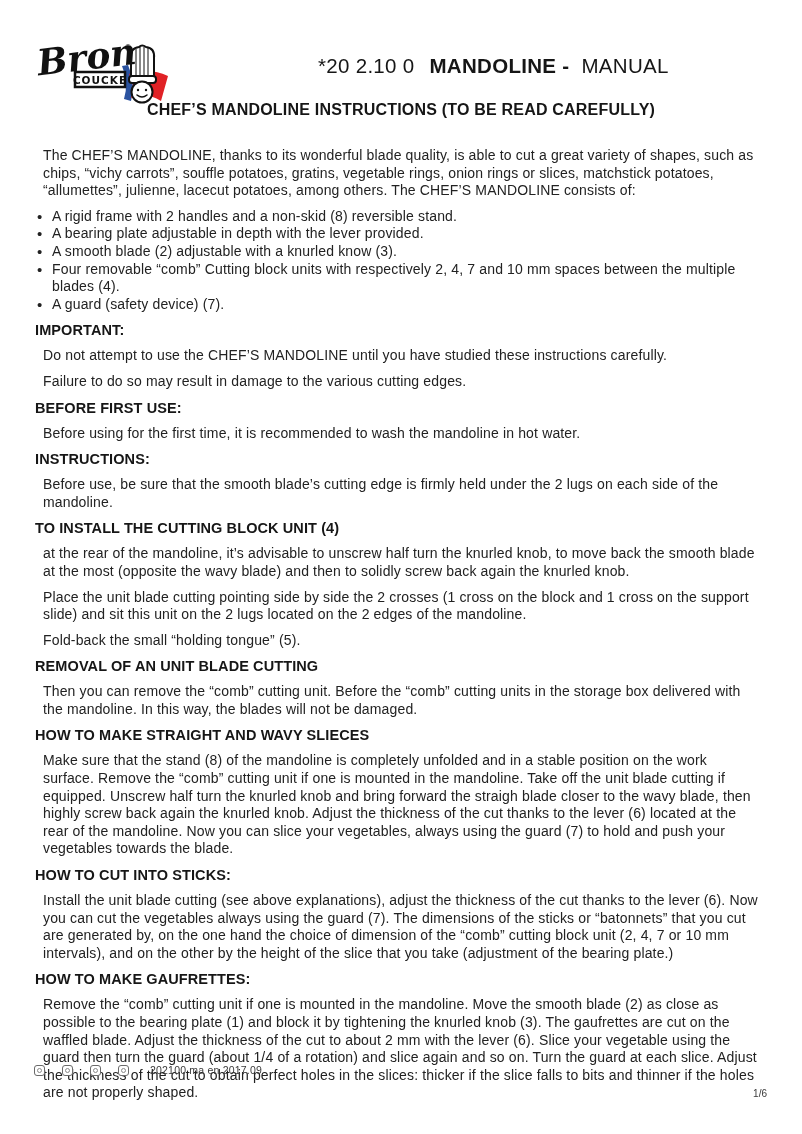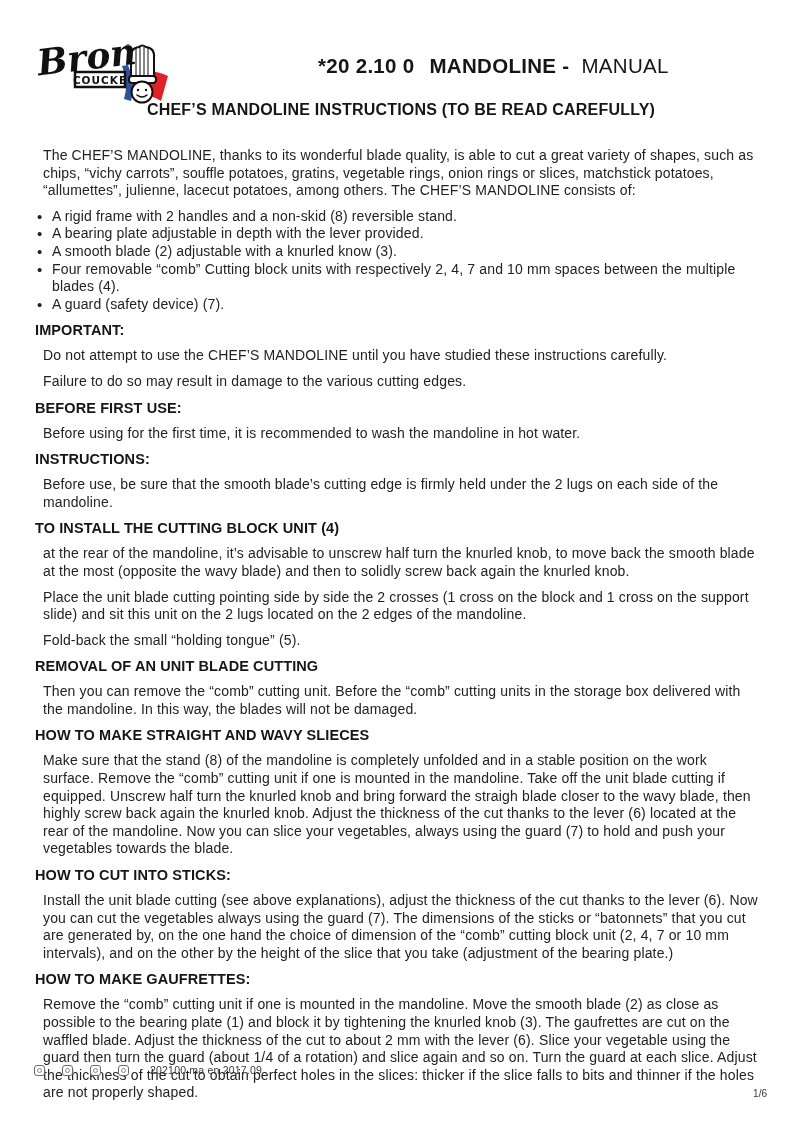--- a/index.html
+++ b/index.html
@@ -10,21 +10,21 @@
     overflow:hidden;
     font-family:"Liberation Sans", sans-serif;
     color:#1f1f1f;
   }
   
   .logo{position:absolute;left:36px;top:38px;width:142px;height:70px;}
   .doc-title{
     position:absolute;left:318px;top:54px;
     font-size:20.5px;letter-spacing:.3px;white-space:nowrap;color:#161616;
   }
-  .doc-title .ref{font-weight:700;}
+  .doc-title .ref{font-weight:400;}
   .doc-title .tbold{font-weight:700;margin-left:9px;}
   .doc-title .treg{font-weight:400;margin-left:6px;}
   .subtitle{
     position:absolute;left:0;top:101px;width:100%;
     text-align:center;margin:0;
     font-size:16px;font-weight:700;letter-spacing:.2px;color:#161616;
   }
   
   .content{
     position:absolute;left:35px;top:139px;width:733px;

